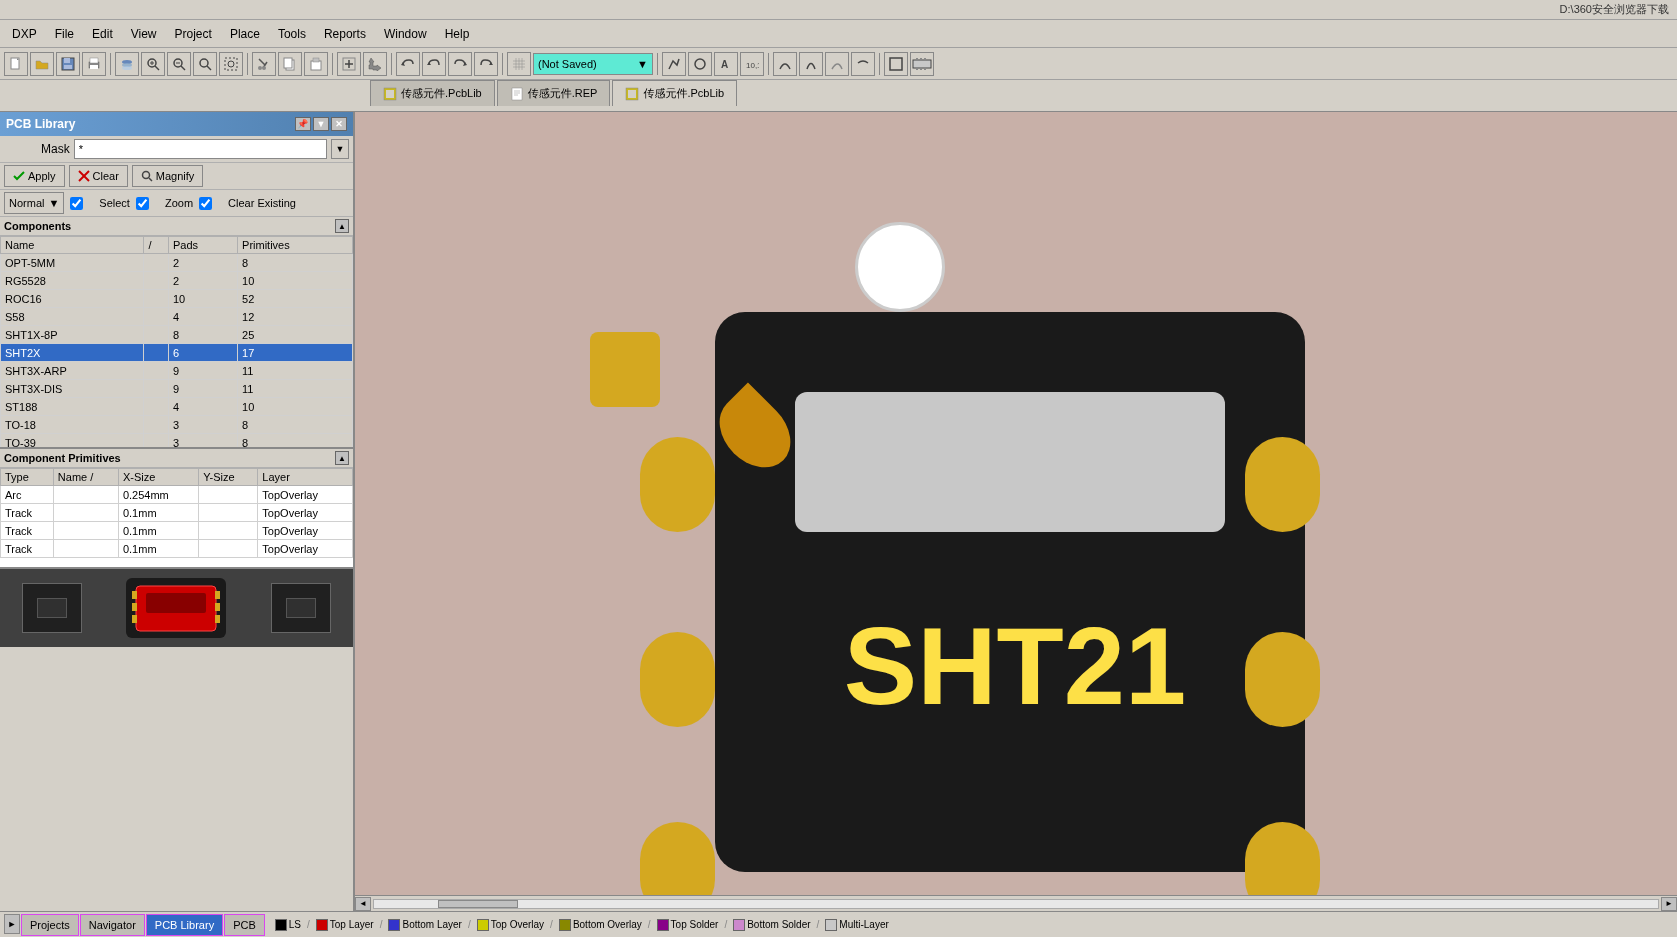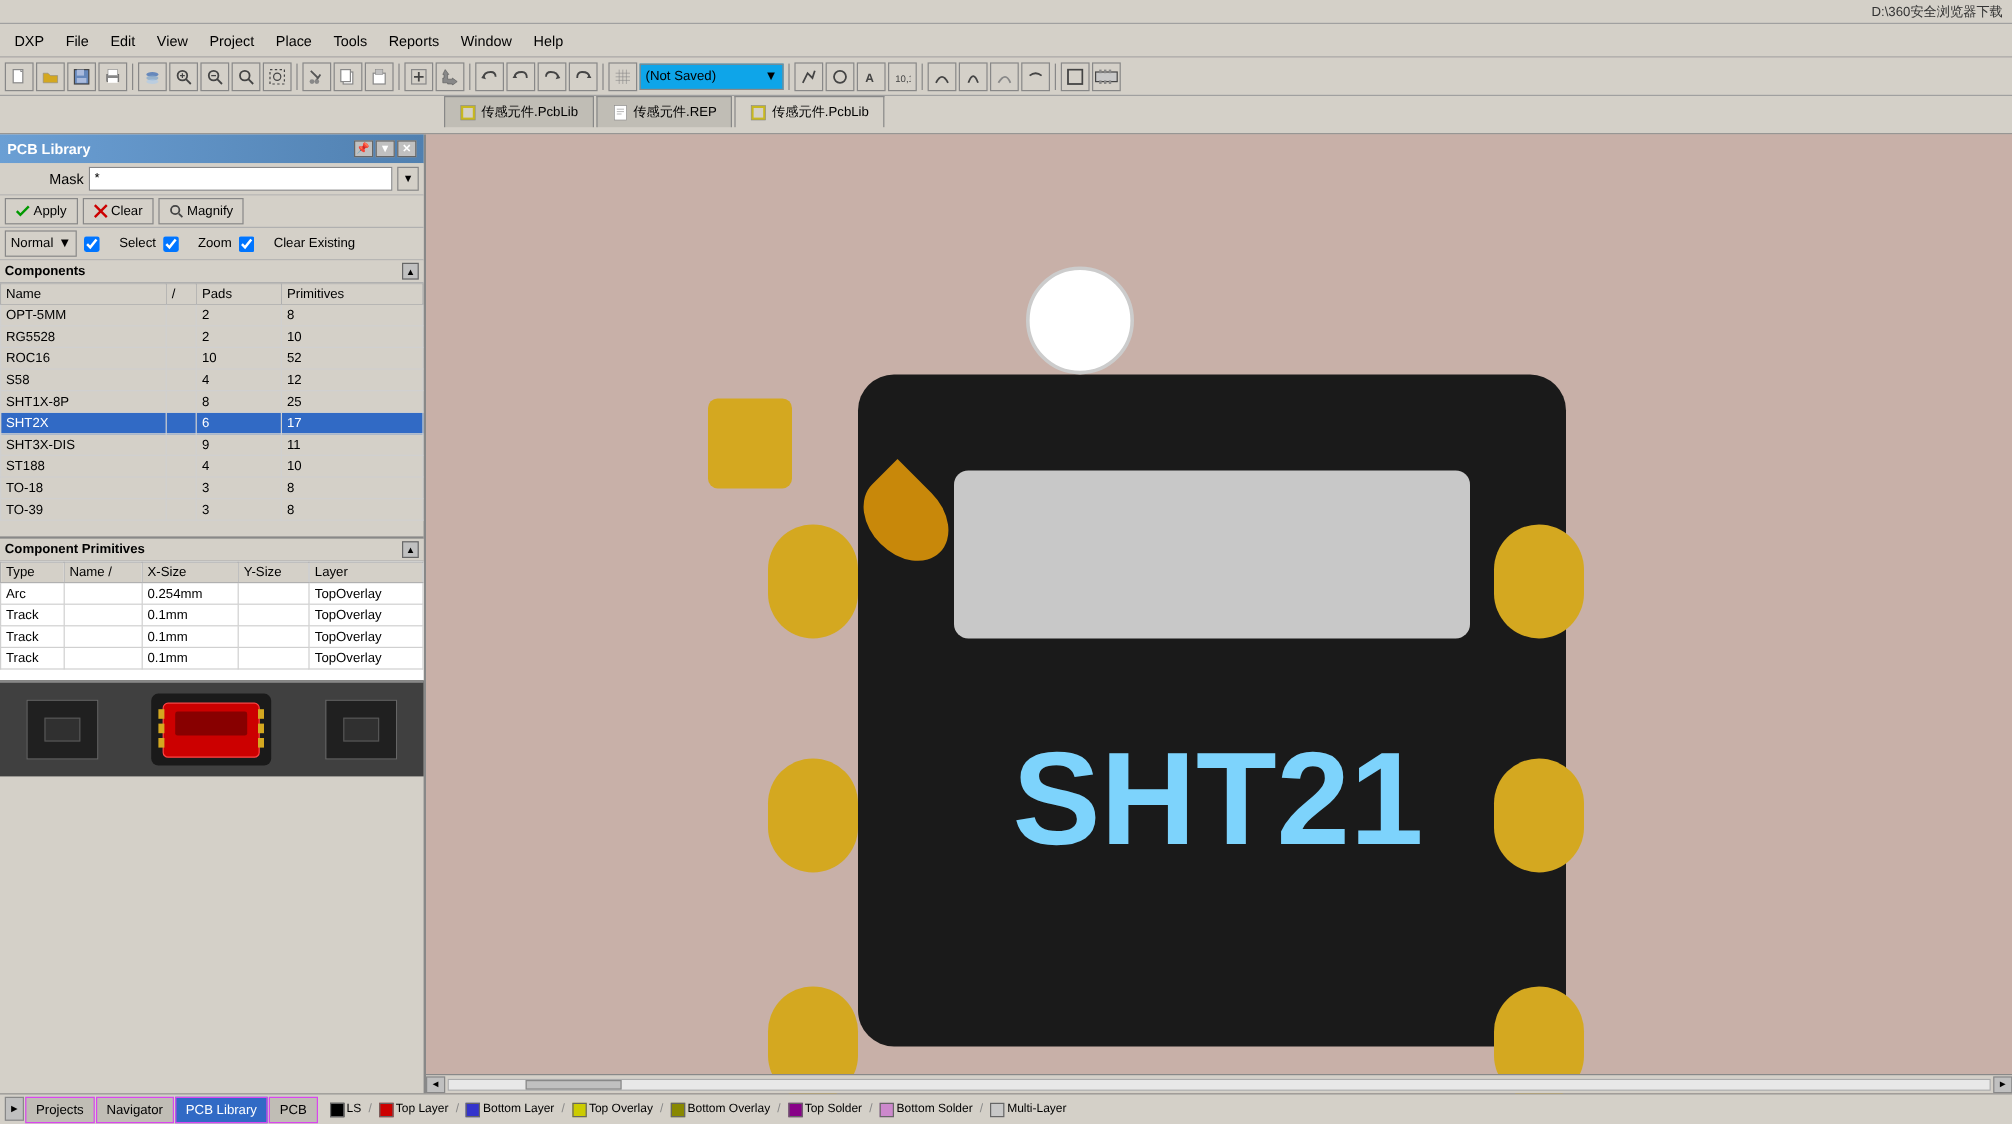--- a/index.html
+++ b/index.html
@@ -52,21 +52,21 @@
       border: 1px solid #888;
       cursor: pointer;
       display: flex;
       align-items: center;
       justify-content: center;
       font-size: 11px;
     }
     .toolbar-separator { width: 1px; height: 22px; background: #888; margin: 0 2px; }
     .toolbar-dropdown {
       height: 22px;
-      background: #0ea5e9;
+      background: #5eead4;
       border: 1px solid #888;
       padding: 0 4px;
       font-size: 11px;
       min-width: 120px;
       display: flex;
       align-items: center;
       justify-content: space-between;
       cursor: pointer;
     }
 
@@ -280,21 +280,21 @@
     }
 
     .ic-text {
       position: absolute;
       top: 290px;
       left: 50px;
       width: 500px;
       text-align: center;
       font-size: 110px;
       font-weight: bold;
-      color: #7dd3fc;
+      color: #fde047;
       font-family: Arial, sans-serif;
     }
 
     
     .pad {
       position: absolute;
       background: #d4a820;
       border-radius: 50%;
     }
 
@@ -739,20 +739,26 @@
     <td>8</td>
     <td>25</td>
   </tr>
               <tr class="selected">
     <td>SHT2X</td>
     <td></td>
     <td>6</td>
     <td>17</td>
   </tr>
               <tr>
+    <td>SHT3X-ARP</td>
+    <td></td>
+    <td>9</td>
+    <td>11</td>
+  </tr>
+              <tr>
     <td>SHT3X-DIS</td>
     <td></td>
     <td>9</td>
     <td>11</td>
   </tr>
               <tr>
     <td>ST188</td>
     <td></td>
     <td>4</td>
     <td>10</td>

